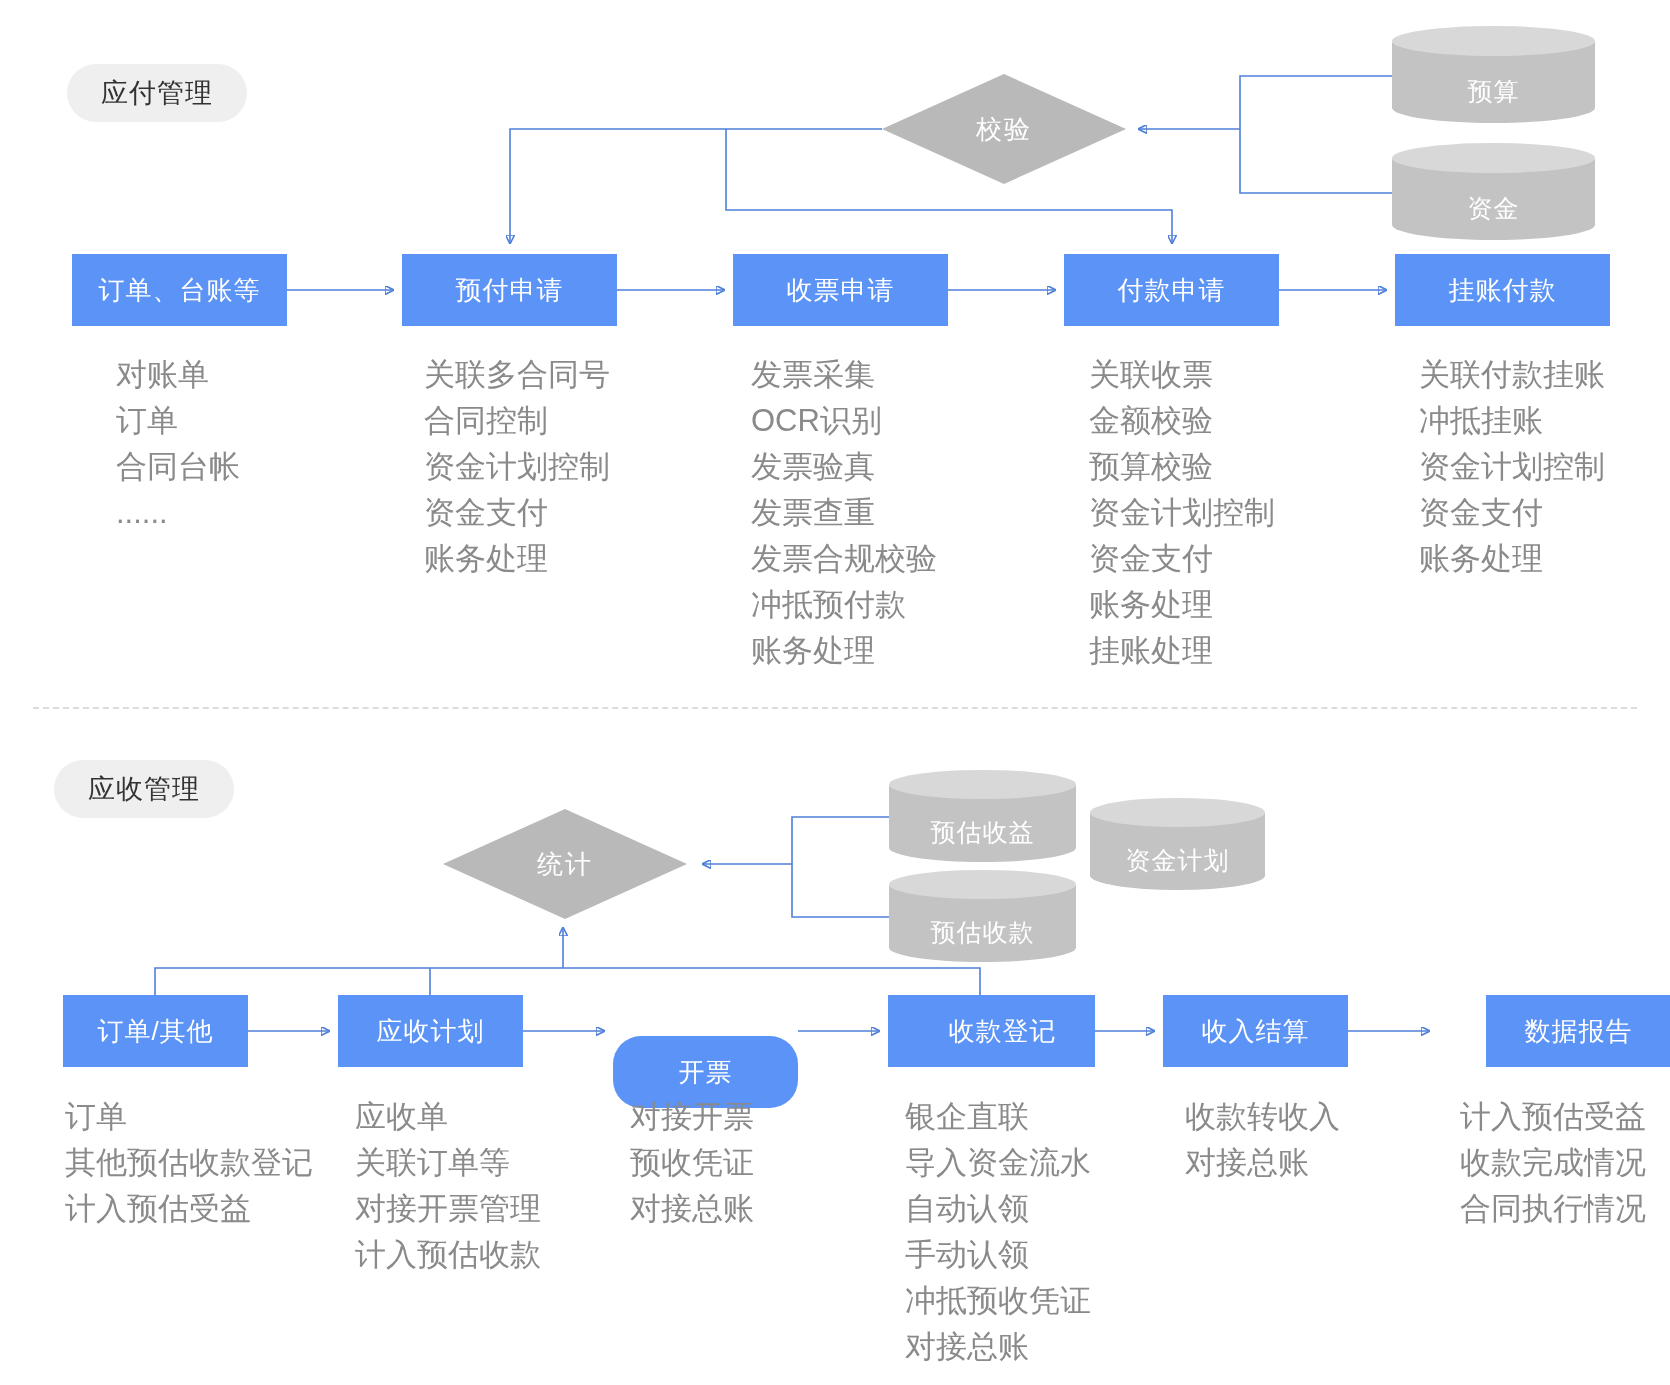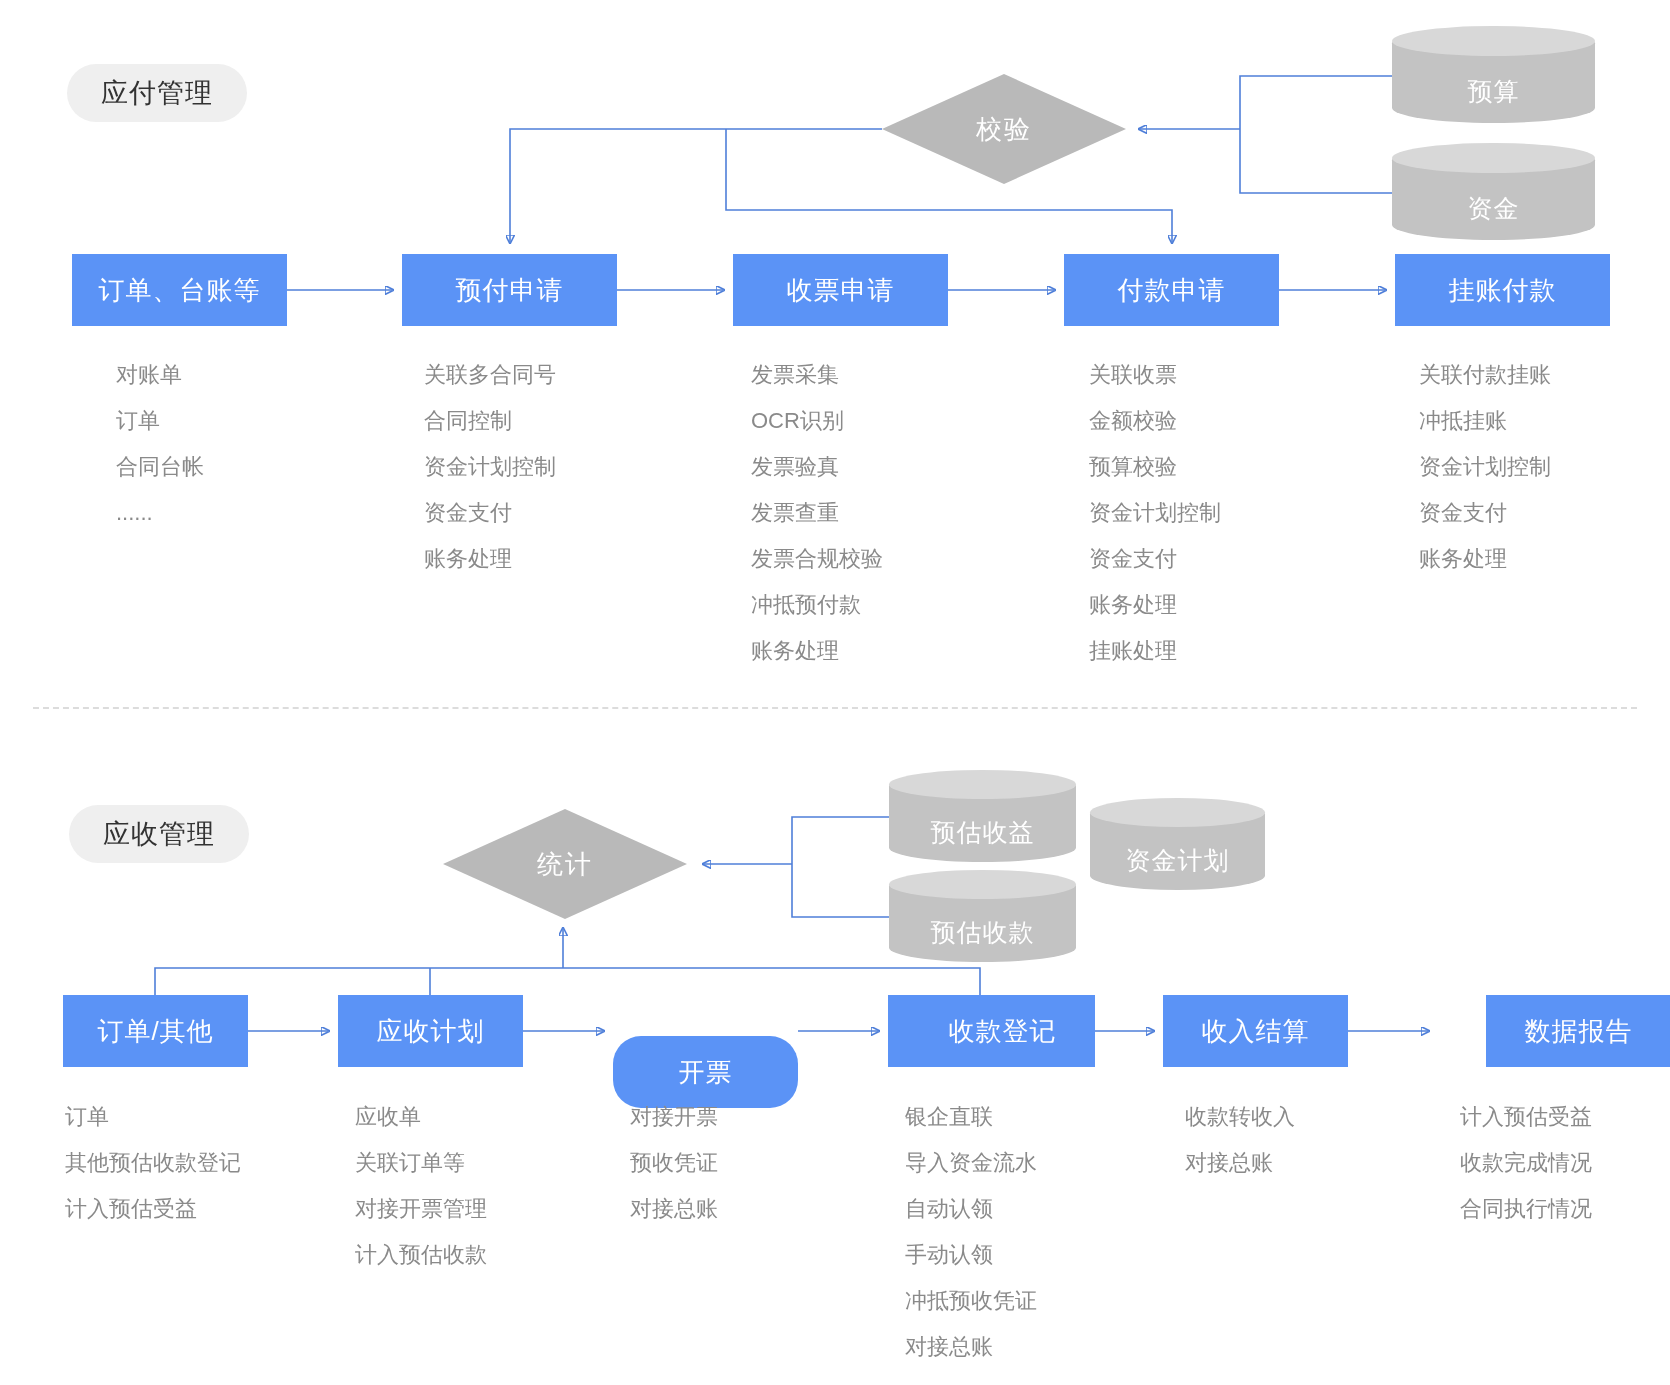--- a/index.html
+++ b/index.html
@@ -42,21 +42,21 @@
   }
   .cyl::before{
     content:"";position:absolute;left:0;right:0;top:-2px;height:32%;
     background:var(--cyl-top);border-radius:50%;
   }
   .cyl span{
     position:absolute;left:0;right:0;top:34%;bottom:0;
     display:flex;align-items:center;justify-content:center;white-space:nowrap;
   }
   .list{
-    position:absolute;font-size:22px;color:var(--list-text);
+    position:absolute;font-size:31px;color:var(--list-text);
     line-height:46px;white-space:nowrap;
   }
   .divider{
     position:absolute;left:33px;top:707px;width:1604px;height:0;
     border-top:2px dashed var(--divider);
   }
 </style>
 </head>
 <body>
 
@@ -141,21 +141,21 @@
   <div class="list" style="left:1419px;top:352px;">
       <div>关联付款挂账</div>
       <div>冲抵挂账</div>
       <div>资金计划控制</div>
       <div>资金支付</div>
       <div>账务处理</div>
     </div>
 
   <div class="divider"></div>
 
-  <div class="pill" style="left:69px;top:760px;width:180px;margin-top:45px;">应收管理</div>
+  <div class="pill" style="left:54px;top:760px;width:180px;">应收管理</div>
 
   <div class="diamond" style="left:443px;top:809px;width:244px;height:110px;">统计</div>
 
   <div class="cyl" style="left:889px;top:772px;width:187px;height:90px;">
     <span>预估收益</span>
   </div>
   <div class="cyl" style="left:889px;top:872px;width:187px;height:90px;">
     <span>预估收款</span>
   </div>
   <div class="cyl" style="left:1090px;top:800px;width:175px;height:90px;">

